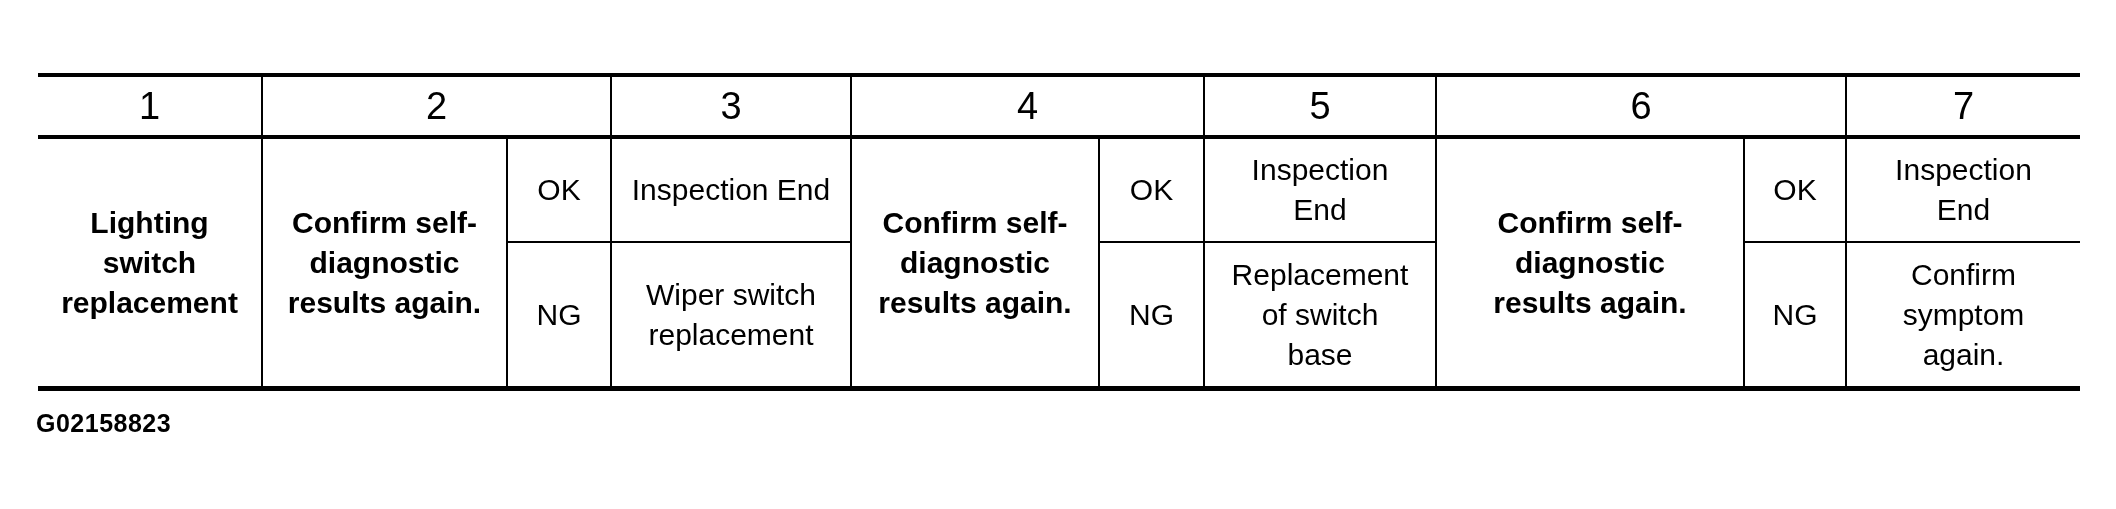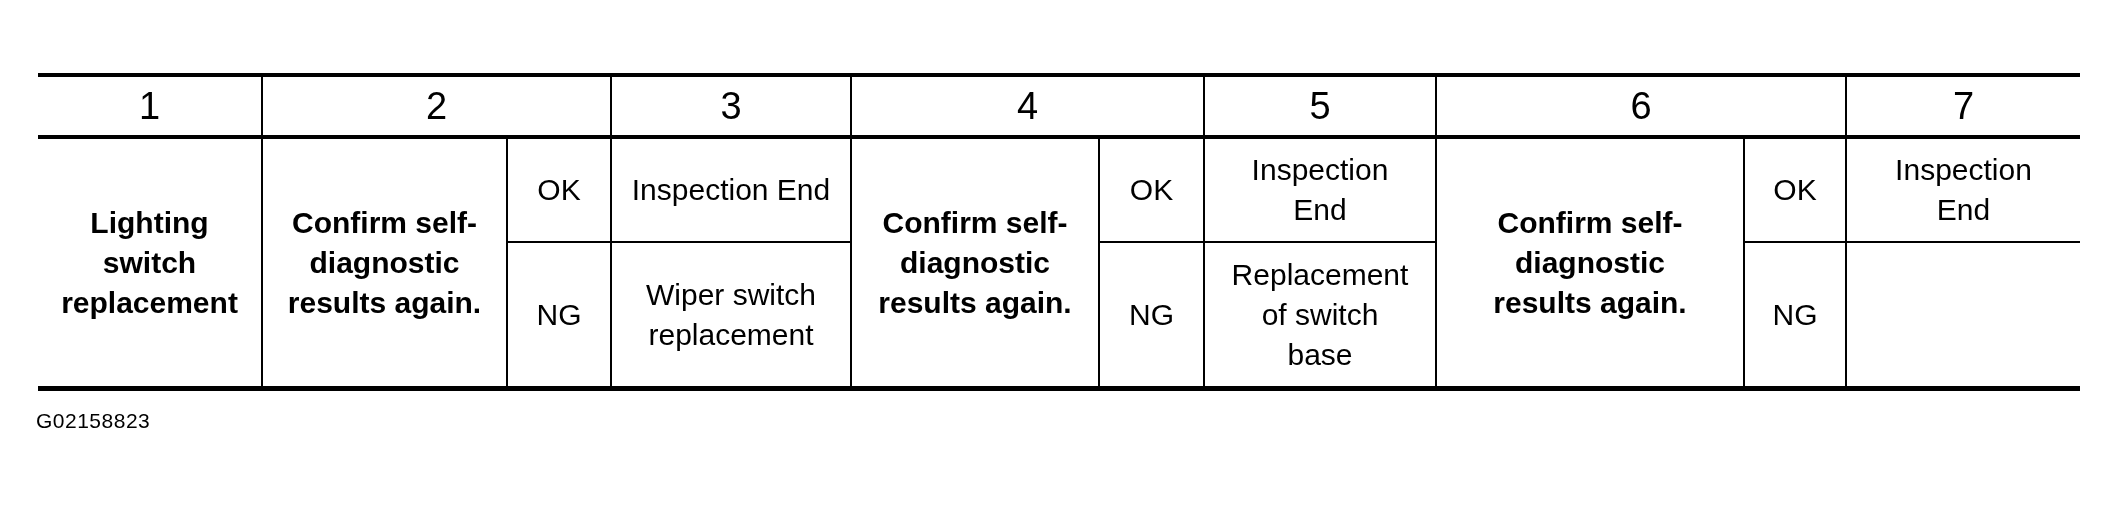--- a/index.html
+++ b/index.html
@@ -40,22 +40,22 @@
   .c4 { grid-column: 4; } .c5 { grid-column: 5; } .c6 { grid-column: 6; }
   .c7 { grid-column: 7; } .c8 { grid-column: 8; } .c9 { grid-column: 9; }
   .c10 { grid-column: 10; }
   .s2 { grid-column-end: span 2; }
   .r1 { grid-row: 1; } .r2 { grid-row: 2; } .r3 { grid-row: 3; }
   .r2s { grid-row: 2 / span 2; font-weight: bold; }
   .caption {
     position: absolute;
     left: 36px;
     top: 409px;
-    font-size: 21px;
-    font-weight: 400;
+    font-size: 25px;
+    font-weight: 700;
     letter-spacing: 0.5px;
   }
 </style>
 </head>
 <body>
 
 <div class="canvas">
 
   <div class="flowtable">
 
@@ -91,18 +91,21 @@
 of switch
 base</div>
 
     <div class="cell c8 r2s br">Confirm self-
 diagnostic
 results again.</div>
     <div class="cell c9 r2 br bb2">OK</div>
     <div class="cell c10 r2 bb2">Inspection
 End</div>
     <div class="cell c9 r3 br">NG</div>
+    <div class="cell c10 r3">Confirm
+symptom
+again.</div>
 
   </div>
 
   <div class="caption">G02158823</div>
 
 </div>
 
 </body></html>

